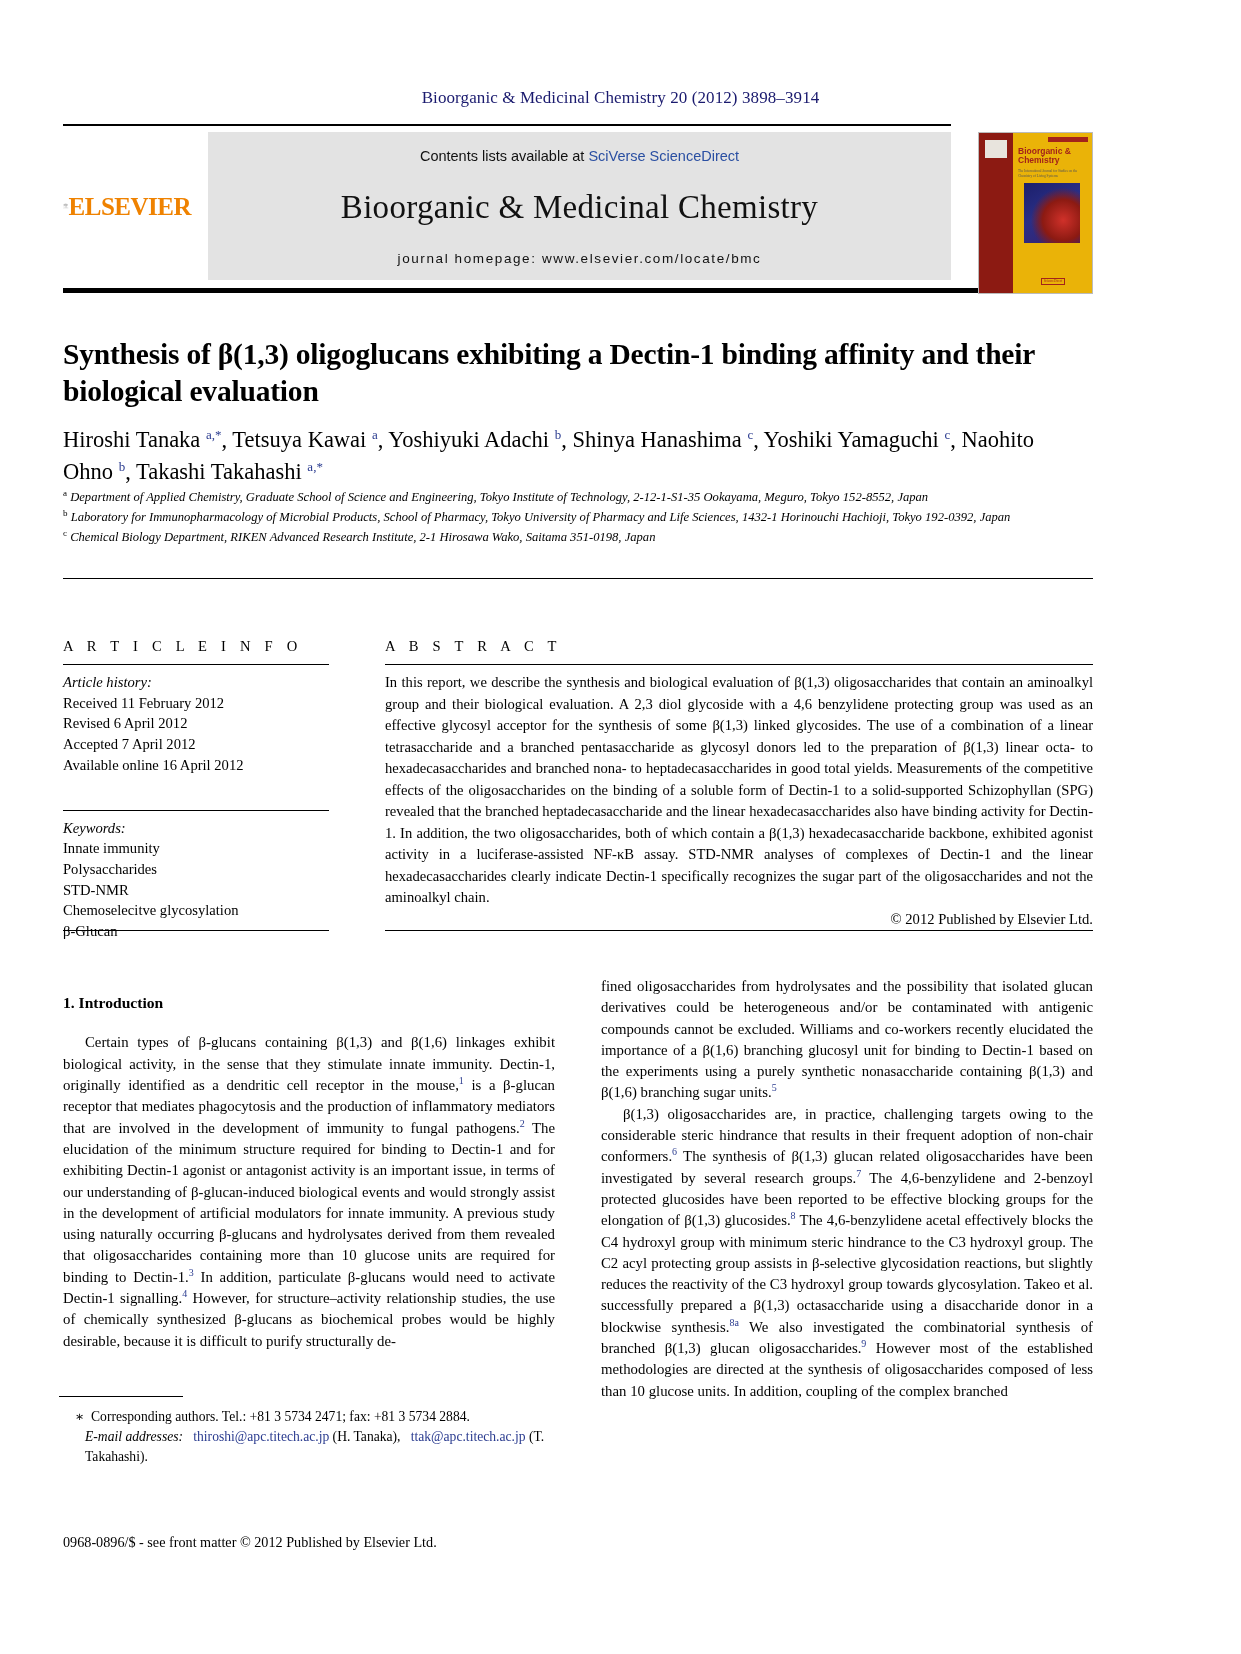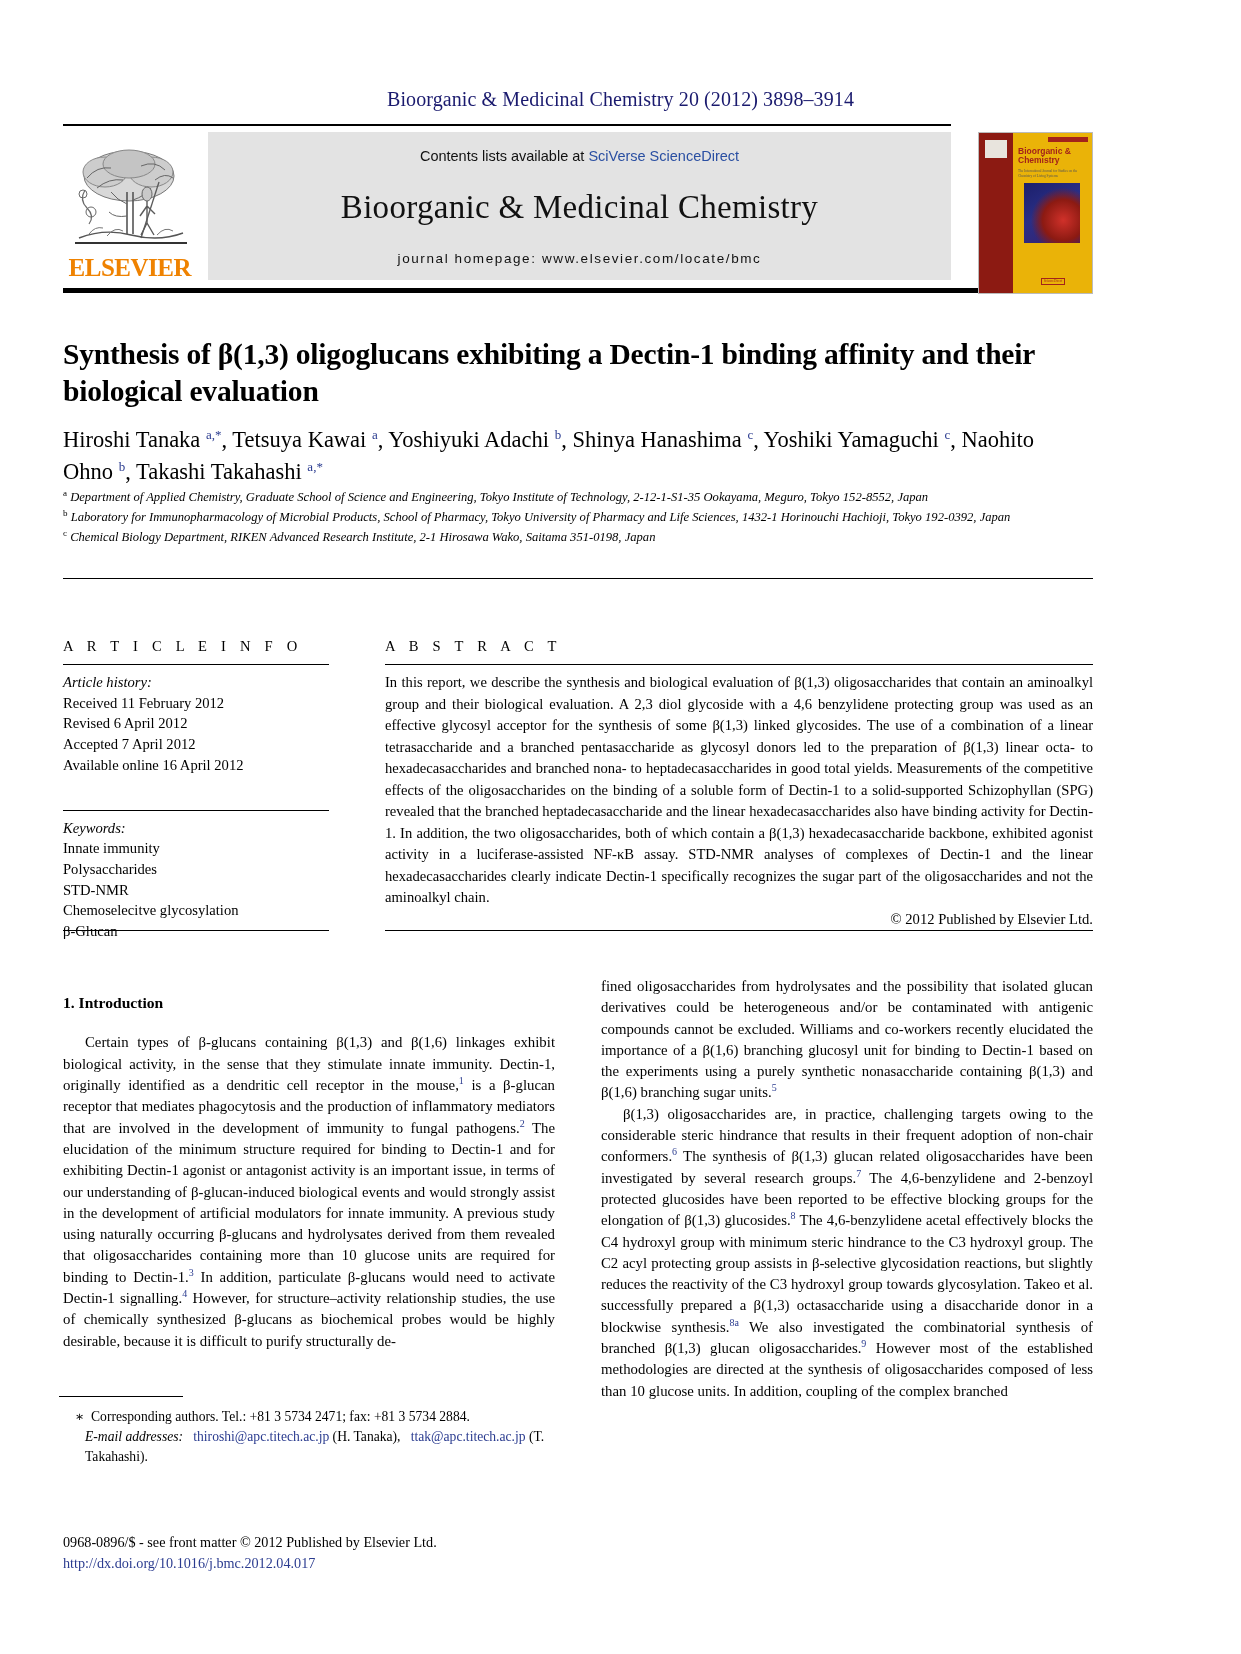--- a/index.html
+++ b/index.html
@@ -23,21 +23,21 @@
   }
 
   
   .runninghead {
     position: absolute;
     top: 88px;
     left: 0;
     width: 1241px;
     text-align: center;
     font-family: "Liberation Serif", serif;
-    font-size: 20px;
+    font-size: 17px;
     color: #1a1a6e;
     letter-spacing: .1px;
   }
 
   
   .masthead {
     position: absolute;
     left: 63px;
     top: 124px;
     width: 1030px;
@@ -52,22 +52,22 @@
     position: relative;
     height: 152px;
     margin-top: 6px;
   }
   .elsevier-logo {
     position: absolute;
     left: 0; top: 0;
     width: 128px;
     height: 148px;
     display: flex;
-    flex-direction: column;
-    align-items: flex-end;
+    flex-direction: row;
+    align-items: center;
     justify-content: flex-end;
   }
   .elsevier-tree {
     width: 120px;
     height: 112px;
   }
   .elsevier-word {
     font-family: "Liberation Serif", serif;
     font-weight: bold;
     font-size: 25px;
@@ -513,16 +513,15 @@
       <i>E-mail addresses:</i>&nbsp;&nbsp;
       <a href="#" class="link">thiroshi@apc.titech.ac.jp</a>
       <span>(H. Tanaka),</span>&nbsp;&nbsp;
       <a href="#" class="link">ttak@apc.titech.ac.jp</a>
       <span>(T. Takahashi).</span>
     </div>
   </div>
 
   <div class="bottom">
     <div>0968-0896/$ - see front matter © 2012 Published by Elsevier Ltd.</div>
-    <div class="doi">http://dx.doi.org/10.1016/j.bmc.2012.04.017</div>
   </div>
 
 </div>
 
 </body></html>

